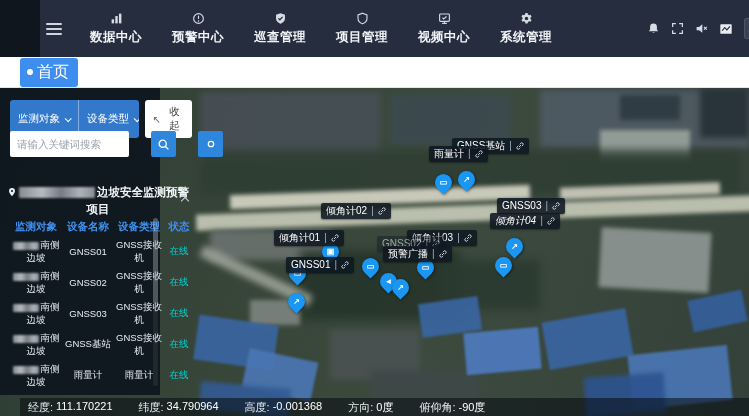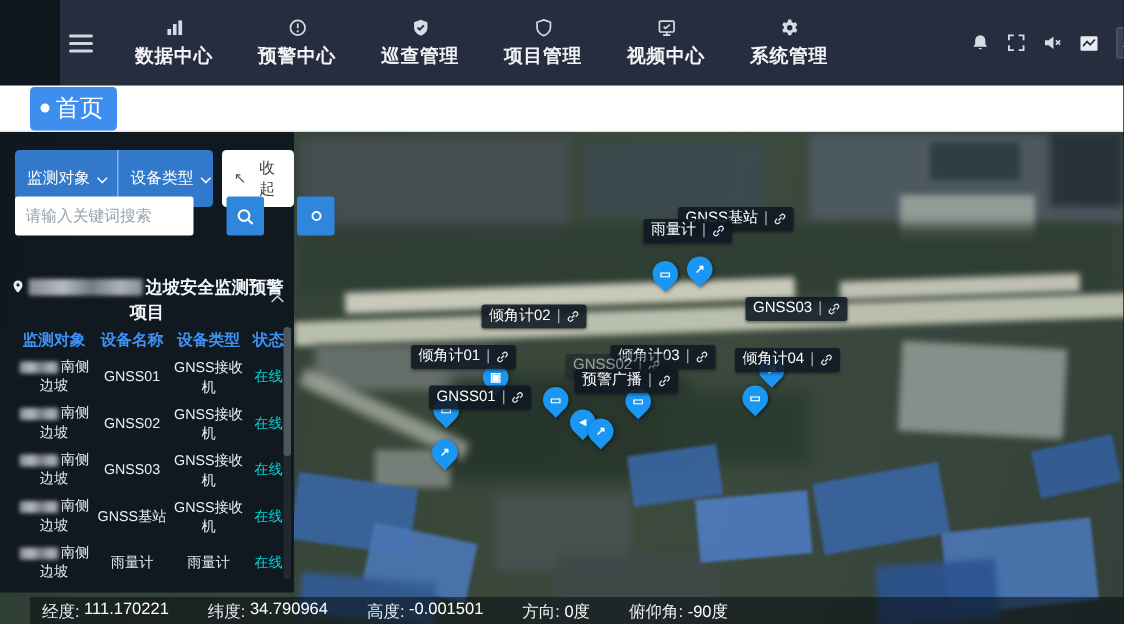--- a/index.html
+++ b/index.html
@@ -45,21 +45,21 @@
   .map-label .sep { color:#9fb0c0; }
   .map-label.dim { opacity:.5; }
   .lnk { display:flex; align-items:center; }
   .marker { position:absolute; width:17px; height:17px; background:#1a97f2;
     border-radius:50% 50% 50% 0; transform:rotate(-45deg);
     box-shadow:0 1px 3px rgba(0,0,0,.55); cursor:pointer; z-index:10; }
   .marker .glyph { position:absolute; inset:0; display:flex; align-items:center;
     justify-content:center; transform:rotate(45deg); color:#fff; font-size:8px; font-weight:bold; }
 
   
-  .panel { position:absolute; left:0; top:0; width:196px; height:307px;
+  .panel { position:absolute; left:0; top:0; width:160px; height:307px;
     background:rgba(14,22,30,.93); z-index:20; color:#e7edf3; }
   .row1 { position:absolute; left:10px; top:12px; display:flex; gap:6px; }
   .dd-group { display:flex; background:#3279cc; border-radius:3px; overflow:hidden; }
   .dd { padding:5px 8px; font-size:10.5px; color:#fff; display:flex; align-items:center;
     gap:5px; cursor:pointer; white-space:nowrap; }
   .dd + .dd { border-left:1px solid rgba(255,255,255,.4); }
   .chev { width:5px; height:5px; border-right:1.3px solid #fff; border-bottom:1.3px solid #fff;
     transform:rotate(45deg) translateY(-1px); }
   .collapse-btn { background:#fff; color:#444; border:none; border-radius:3px;
     font-size:10.5px; padding:5px 8px; display:flex; align-items:center; gap:4px; cursor:pointer; }
@@ -312,21 +312,21 @@
     <span>GNSS03</span>
     <span class="sep">|</span>
     <span class="lnk">
       <svg viewBox="0 0 16 16" width="8" height="8" fill="none" stroke="#dfe6ee" stroke-width="1.8">
                 <path d="M6 10l4-4"></path>
                 <path d="M7.5 4.5l2-2a2.8 2.8 0 1 1 4 4l-2 2"></path>
                 <path d="M8.5 11.5l-2 2a2.8 2.8 0 1 1-4-4l2-2"></path>
               </svg>
     </span>
   </div>
-          <div class="map-label" style="left: 490px; top: 144px;">
+          <div class="map-label" style="left: 490px; top: 125px; font-style: italic;">
     <span>倾角计04</span>
     <span class="sep">|</span>
     <span class="lnk">
       <svg viewBox="0 0 16 16" width="8" height="8" fill="none" stroke="#dfe6ee" stroke-width="1.8">
                 <path d="M6 10l4-4"></path>
                 <path d="M7.5 4.5l2-2a2.8 2.8 0 1 1 4 4l-2 2"></path>
                 <path d="M8.5 11.5l-2 2a2.8 2.8 0 1 1-4-4l2-2"></path>
               </svg>
     </span>
   </div>
@@ -490,21 +490,21 @@
         <div class="sitem">
     <span class="slabel">经度:</span>
     <span class="svalue">111.170221</span>
   </div>
         <div class="sitem">
     <span class="slabel">纬度:</span>
     <span class="svalue">34.790964</span>
   </div>
         <div class="sitem">
     <span class="slabel">高度:</span>
-    <span class="svalue">-0.001501</span>
+    <span class="svalue">-0.001368</span>
   </div>
         <div class="sitem">
     <span class="slabel">方向:</span>
     <span class="svalue">0度</span>
   </div>
         <div class="sitem">
     <span class="slabel">俯仰角:</span>
     <span class="svalue">-90度</span>
   </div>
       </div>

